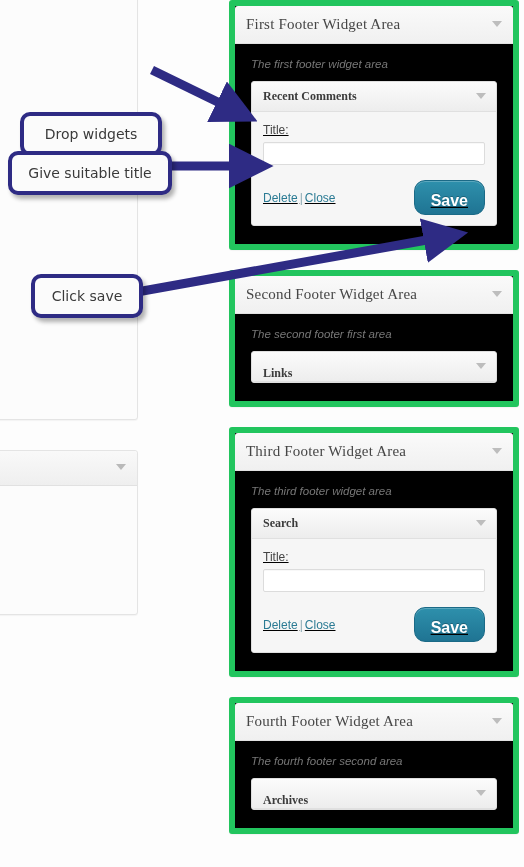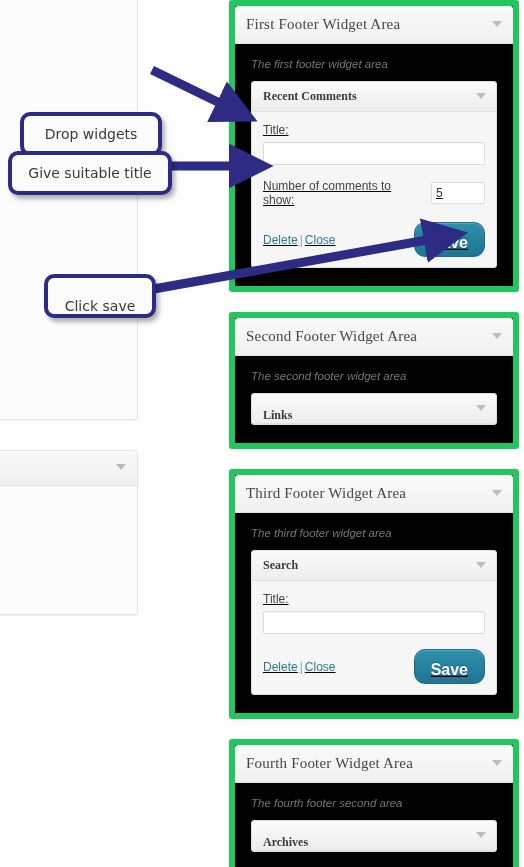--- a/index.html
+++ b/index.html
@@ -232,21 +232,21 @@
     font-size: 14px;
     display: flex;
     align-items: center;
     justify-content: center;
     box-shadow: 3px 4px 4px rgba(0,0,0,0.30);
     z-index: 40;
     font-family: "DejaVu Sans", sans-serif;
   }
   .callout-1 { left: 20px;  top: 66px;  width: 134px; height: 36px; margin-top: 46px; }
   .callout-2 { left: 8px;   top: 151px; width: 156px; height: 36px; }
-  .callout-3 { left: 44px;  top: 274px; width: 104px; height: 36px; align-items: flex-end; }
+  .callout-3 { left: 31px;  top: 274px; width: 104px; height: 36px; }
 
   .anno-svg {
     position: absolute;
     left: 0; top: 0;
     width: 524px; height: 867px;
     z-index: 30;
     pointer-events: none;
   }
 </style>
 </head>
@@ -266,84 +266,80 @@
   <div class="widget-area">
     <div class="wa-header">
       <span class="wa-title">First Footer Widget Area</span>
       <span class="wa-toggle"></span>
     </div>
     <div class="wa-desc">The first footer widget area</div>
     <div class="wa-body">
       <div class="widget">
         <div class="widget-head">
           <span class="widget-name">Recent Comments</span>
-          <span class="widget-toggle"></span>
-        </div>
-        <div class="widget-content">
-          <label class="fld-label">Title:</label>
-          <input class="txt-input" type="text" value="" style="">
-          <div class="inline-row">
-            <span>Number of comments to show:</span>
-            <input class="num-input" type="text" value="5" style="">
-          </div>
-          <div class="widget-foot">
-            <span class="foot-links">
-              <a href="#">Delete</a><span class="foot-sep">|</span><a href="#">Close</a>
-            </span>
-            <button class="save-btn">Save</button>
-          </div>
-        </div>
-      </div>
-    </div>
-  </div>
-
-  <div class="widget-area">
-    <div class="wa-header">
-      <span class="wa-title">Second Footer Widget Area</span>
-      <span class="wa-toggle"></span>
-    </div>
-    <div class="wa-desc">The second footer widget area</div>
-    <div class="wa-body">
-      <div class="widget">
-        <div class="widget-head closed">
-          <span class="widget-name">Links</span>
-          <span class="widget-toggle"></span>
-        </div>
-      </div>
-    </div>
-  </div>
-
-  <div class="widget-area">
-    <div class="wa-header">
-      <span class="wa-title">Third Footer Widget Area</span>
-      <span class="wa-toggle"></span>
-    </div>
-    <div class="wa-desc">The third footer widget area</div>
-    <div class="wa-body">
-      <div class="widget">
-        <div class="widget-head">
-          <span class="widget-name">Search</span>
           <span class="widget-toggle"></span>
         </div>
         <div class="widget-content">
           <label class="fld-label">Title:</label>
           <input class="txt-input" type="text" value="" style="">
           <div class="widget-foot">
             <span class="foot-links">
               <a href="#">Delete</a><span class="foot-sep">|</span><a href="#">Close</a>
             </span>
             <button class="save-btn">Save</button>
           </div>
         </div>
       </div>
     </div>
   </div>
 
   <div class="widget-area">
     <div class="wa-header">
+      <span class="wa-title">Second Footer Widget Area</span>
+      <span class="wa-toggle"></span>
+    </div>
+    <div class="wa-desc">The second footer first area</div>
+    <div class="wa-body">
+      <div class="widget">
+        <div class="widget-head closed">
+          <span class="widget-name">Links</span>
+          <span class="widget-toggle"></span>
+        </div>
+      </div>
+    </div>
+  </div>
+
+  <div class="widget-area">
+    <div class="wa-header">
+      <span class="wa-title">Third Footer Widget Area</span>
+      <span class="wa-toggle"></span>
+    </div>
+    <div class="wa-desc">The third footer widget area</div>
+    <div class="wa-body">
+      <div class="widget">
+        <div class="widget-head">
+          <span class="widget-name">Search</span>
+          <span class="widget-toggle"></span>
+        </div>
+        <div class="widget-content">
+          <label class="fld-label">Title:</label>
+          <input class="txt-input" type="text" value="" style="">
+          <div class="widget-foot">
+            <span class="foot-links">
+              <a href="#">Delete</a><span class="foot-sep">|</span><a href="#">Close</a>
+            </span>
+            <button class="save-btn">Save</button>
+          </div>
+        </div>
+      </div>
+    </div>
+  </div>
+
+  <div class="widget-area">
+    <div class="wa-header">
       <span class="wa-title">Fourth Footer Widget Area</span>
       <span class="wa-toggle"></span>
     </div>
     <div class="wa-desc">The fourth footer second area</div>
     <div class="wa-body">
       <div class="widget">
         <div class="widget-head closed">
           <span class="widget-name">Archives</span>
           <span class="widget-toggle"></span>
         </div>

